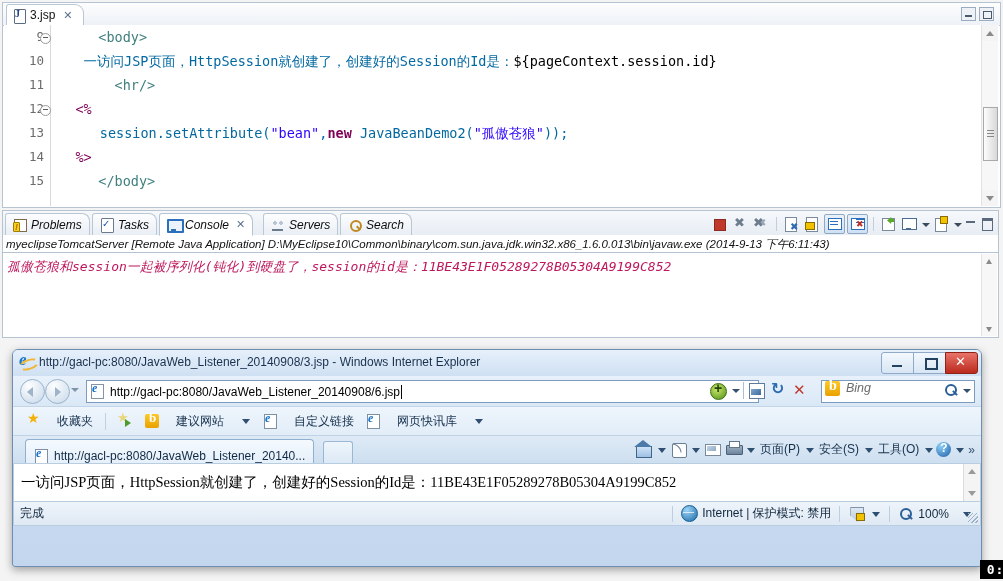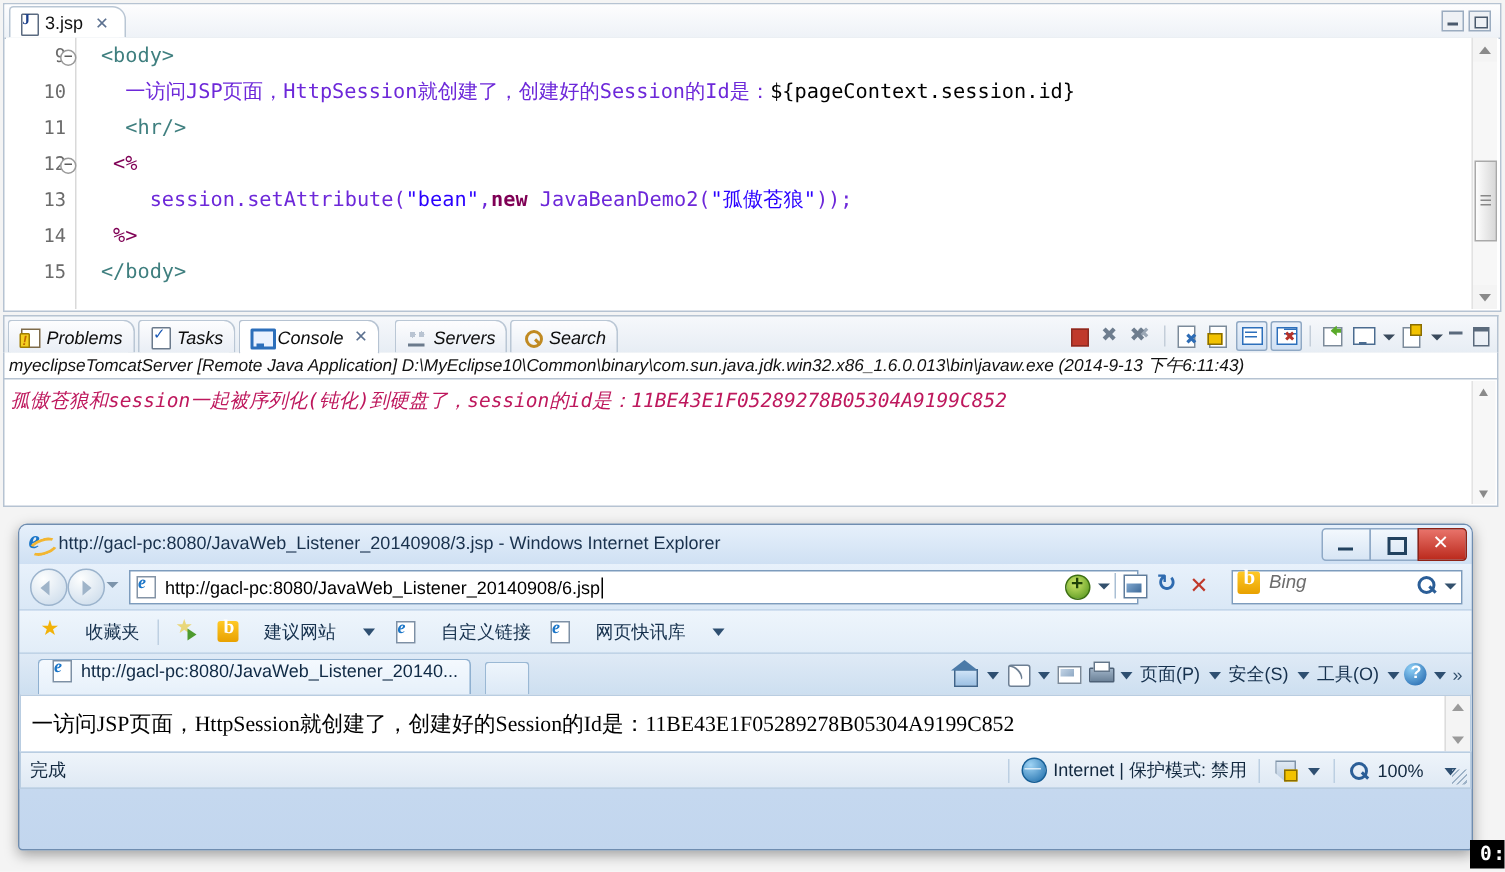--- a/index.html
+++ b/index.html
@@ -39,25 +39,25 @@
      border-right:1px solid #d9d9d9;}
   .code{position:absolute;left:47px;top:0;right:17px;height:100%;
      font-family:"DejaVu Sans Mono","Liberation Mono",monospace;font-size:13.5px;}
   .ln{height:24px;line-height:24px;white-space:pre;}
   .gn{height:24px;line-height:24px;text-align:right;padding-right:6px;
      font-family:"DejaVu Sans Mono","Liberation Mono",monospace;font-size:12.5px;color:#6b6b6b;
      position:relative;}
   .gn .fold{position:absolute;right:-1px;top:8px;width:9px;height:9px;
      border:1px solid #9a9a9a;background:#fff;border-radius:50%;}
   .gn .fold:after{content:"";position:absolute;left:2px;top:3px;width:5px;height:1px;background:#5c5c5c;}
-  .tag{color:#3f7f7f;}
+  .tag{color:#3f7f7f;margin-left:31px;}
   .pct{color:#7f0055;}
   .str{color:#2a00ff;}
   .kw{color:#7f0055;font-weight:bold;}
-  .plain{color:#6d28d9;}
+  .plain{color:#0369a1;}
   .el{color:#000;}
   .vsb{position:absolute;right:1px;top:0;width:16px;height:100%;background:#f7f7f7;
      border-left:1px solid #e2e2e2;}
   .vsb .ar{position:absolute;left:0;width:16px;height:16px;background:#f4f4f4;}
   .vsb .ar.up{top:0;}
   .vsb .ar.dn{bottom:0;}
   .vsb .ar:after{content:"";position:absolute;left:4px;top:6px;border-left:4px solid transparent;
      border-right:4px solid transparent;}
   .vsb .ar.up:after{border-bottom:5px solid #8a8a8a;}
   .vsb .ar.dn:after{border-top:5px solid #8a8a8a;}
@@ -238,21 +238,21 @@
   .pgico:after{content:"e";position:absolute;left:2px;top:-3px;font-size:12px;font-weight:bold;
      font-style:italic;font-family:"Liberation Serif",serif;color:#1b76c8;}
   .dcar{width:9px;height:12px;position:relative;margin-left:2px;}
   .dcar:after{content:"";position:absolute;left:0px;top:4px;border-left:4px solid transparent;
      border-right:4px solid transparent;border-top:5px solid #2e4f71;}
 
   .ie-tabbar{height:27px;background:linear-gradient(#dfeaf6,#cddff0);position:relative;
      border-top:1px solid #c0d3e6;}
   .ietab{position:absolute;left:12px;top:3px;height:23px;max-width:290px;
      background:linear-gradient(#f4f9fe,#e6f0fa);border:1px solid #8fb0d0;border-bottom:none;
-     border-radius:4px 4px 0 0;display:flex;align-items:flex-start;gap:5px;padding:0 8px;
+     border-radius:4px 4px 0 0;display:flex;align-items:flex-end;gap:5px;padding:0 8px;
      font-size:12px;color:#102a45;white-space:nowrap;overflow:hidden;}
   .newtab{position:absolute;left:310px;top:5px;width:28px;height:21px;
      background:linear-gradient(#eef5fc,#dce9f6);border:1px solid #9ab8d4;border-bottom:none;border-radius:3px 3px 0 0;}
   .cmdbar{position:absolute;right:4px;top:3px;display:flex;align-items:center;gap:1px;}
   .cmdbar .ci{display:block;position:relative;height:21px;}
   .home-ico{width:22px;}
   .home-ico:before{content:"";position:absolute;left:3px;top:7px;width:14px;height:10px;
      background:linear-gradient(#cfe3f7,#9cc0e3);border:1px solid #40648a;}
   .home-ico:after{content:"";position:absolute;left:1px;top:1px;border-left:9px solid transparent;
      border-right:9px solid transparent;border-bottom:7px solid #4b7aa8;}

